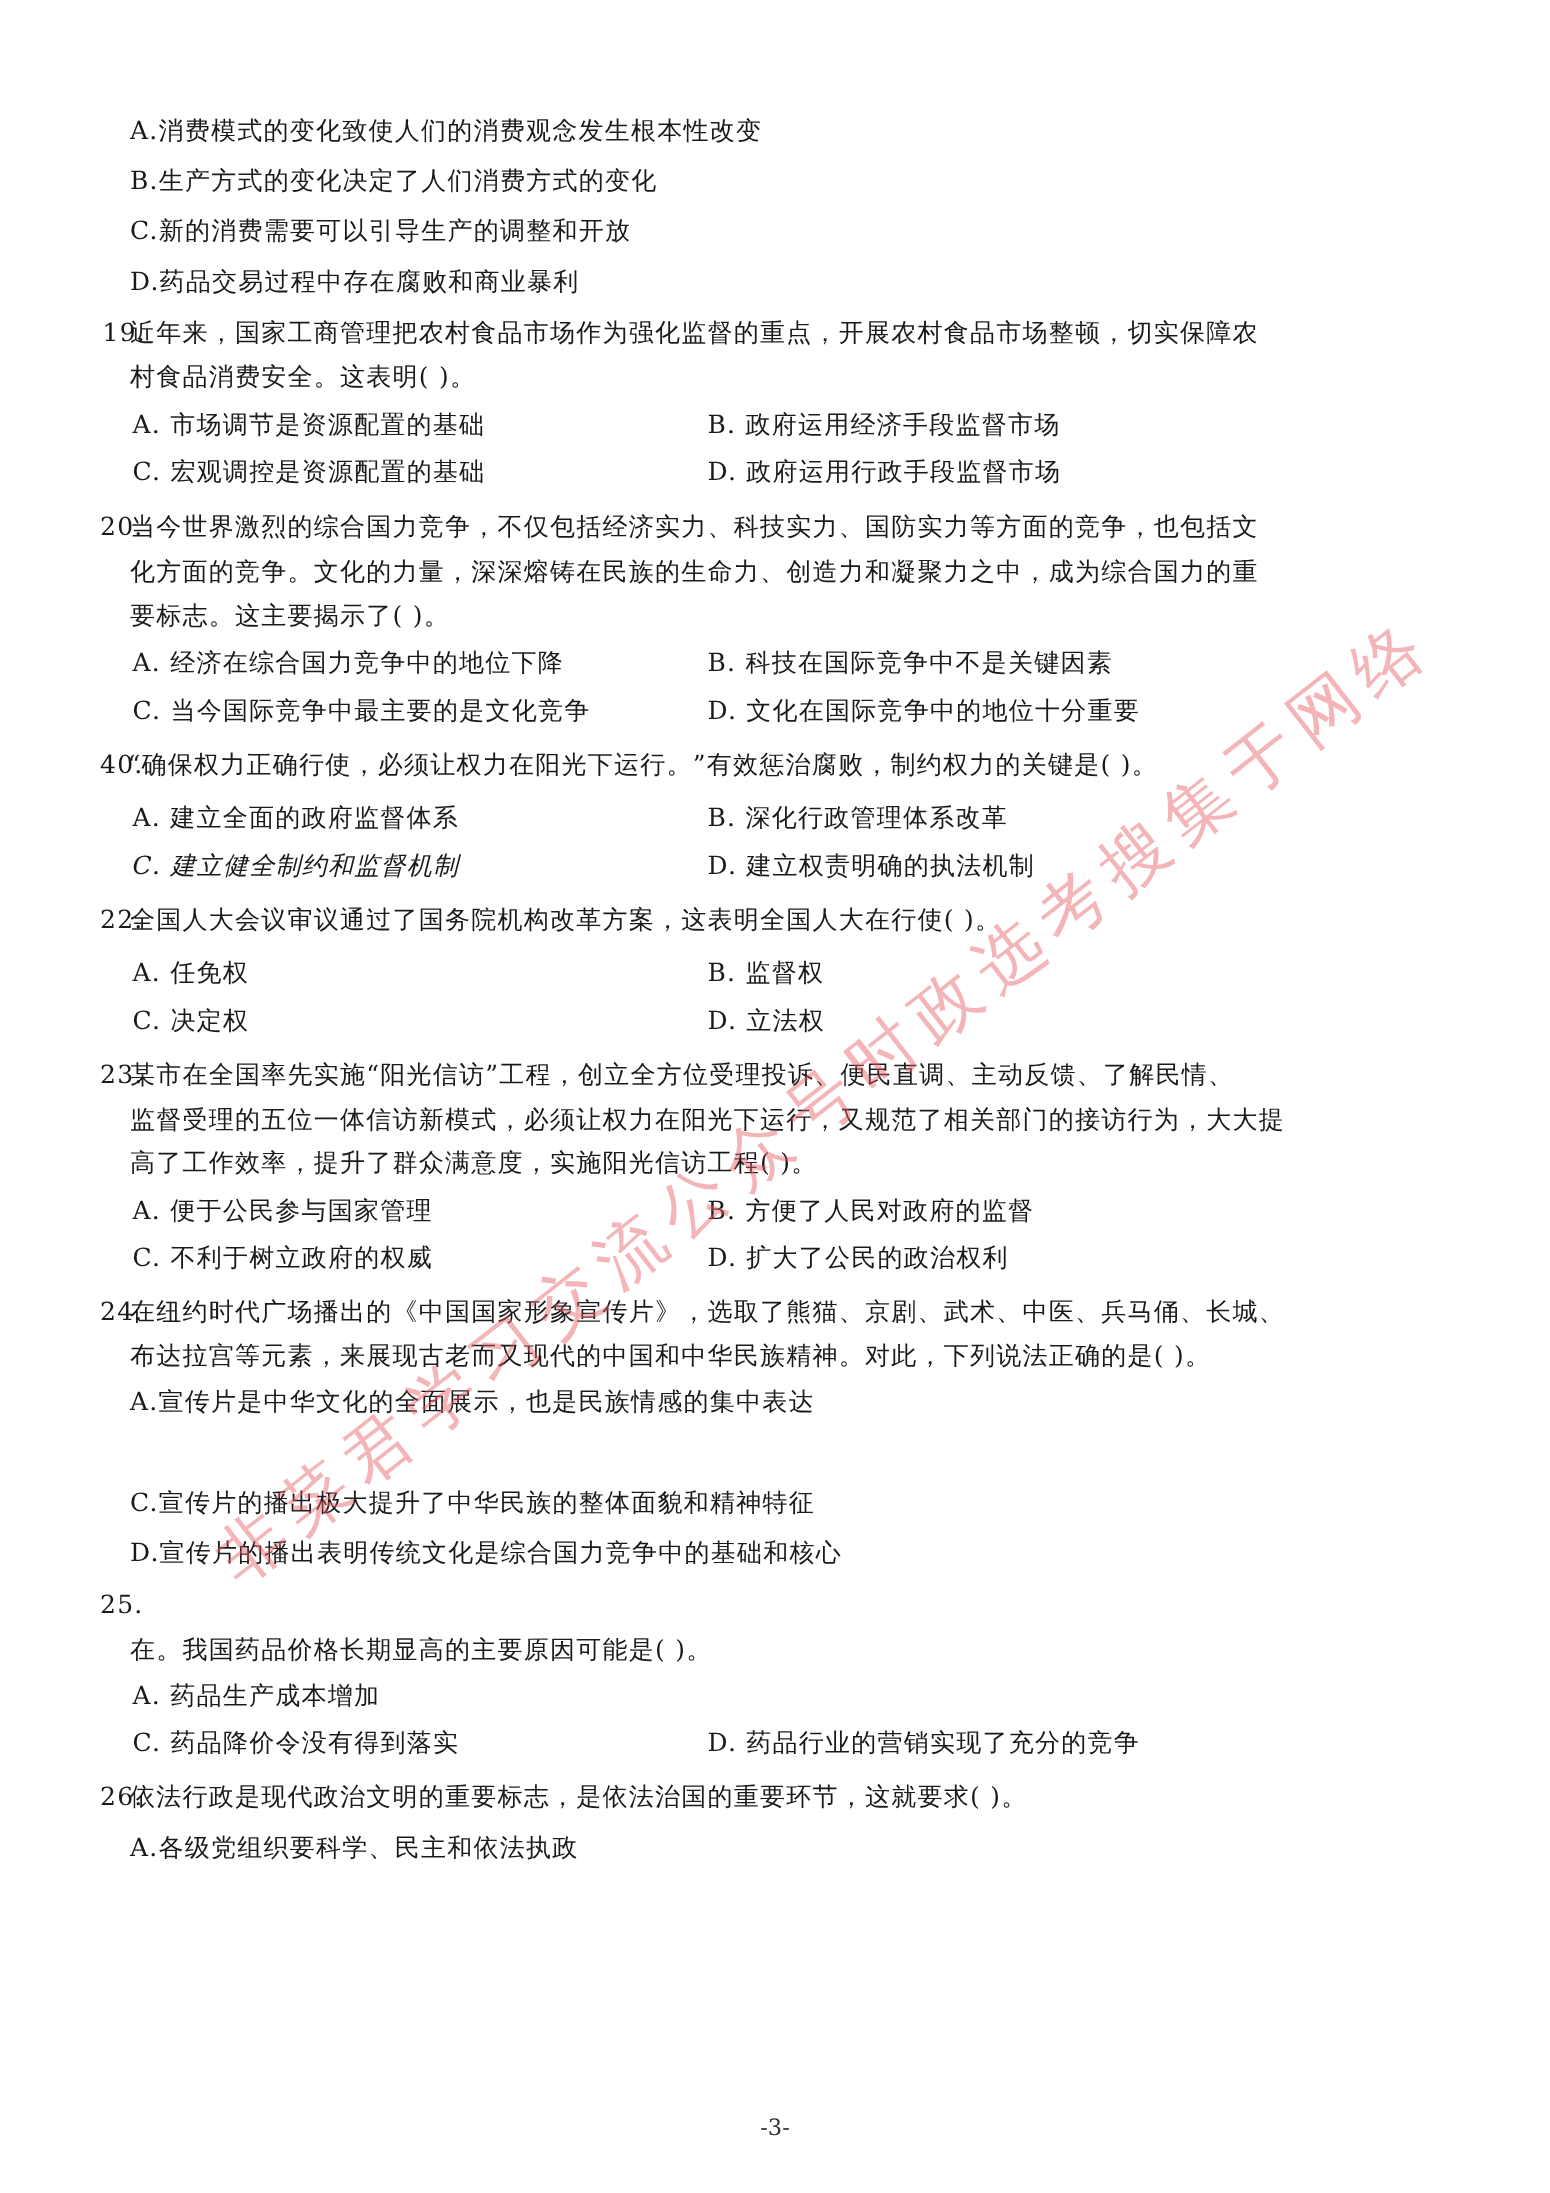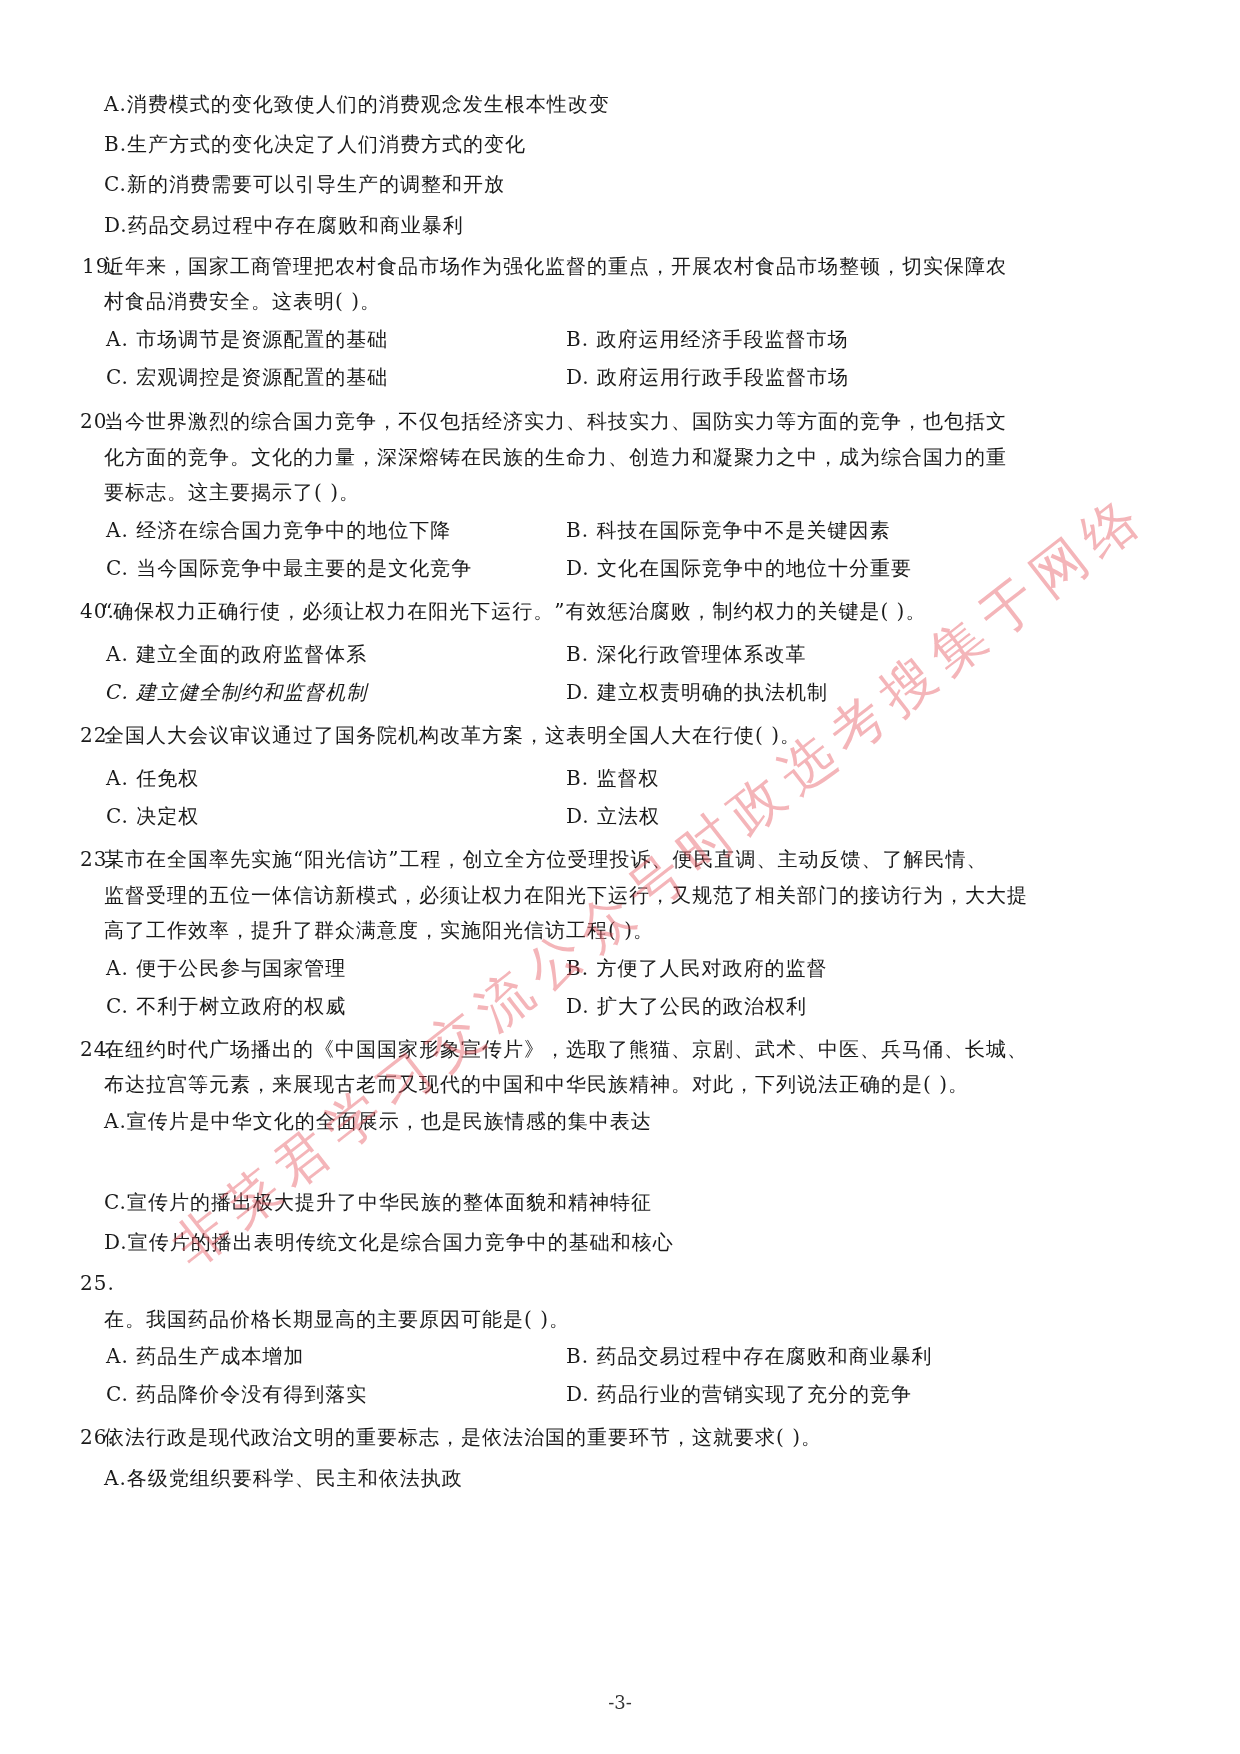--- a/index.html
+++ b/index.html
@@ -79,21 +79,20 @@
   <div class="line" style="left:80px; top:1011px;">24.</div>
   <div class="line" style="left:104px; top:1011px;">在纽约时代广场播出的《中国国家形象宣传片》，选取了熊猫、京剧、武术、中医、兵马俑、长城、</div>
   <div class="line" style="left:104px; top:1046px;">布达拉宫等元素，来展现古老而又现代的中国和中华民族精神。对此，下列说法正确的是( )。</div>
   <div class="line" style="left:104px; top:1083px;">A.宣传片是中华文化的全面展示，也是民族情感的集中表达</div>
   <div class="line" style="left:104px; top:1164px;">C.宣传片的播出极大提升了中华民族的整体面貌和精神特征</div>
   <div class="line" style="left:104px; top:1204px;">D.宣传片的播出表明传统文化是综合国力竞争中的基础和核心</div>
 
   <div class="line" style="left:80px; top:1245px;">25.</div>
   <div class="line" style="left:104px; top:1281px;">在。我国药品价格长期显高的主要原因可能是( )。</div>
   <div class="line" style="left:106px; top:1318px;">A. 药品生产成本增加</div>
-  <div class="line" style="left:566px; top:1318px;">B. 药品交易过程中存在腐败和商业暴利</div>
   <div class="line" style="left:106px; top:1356px;">C. 药品降价令没有得到落实</div>
   <div class="line" style="left:566px; top:1356px;">D. 药品行业的营销实现了充分的竞争</div>
 
   <div class="line" style="left:80px; top:1399px;">26.</div>
   <div class="line" style="left:104px; top:1399px;">依法行政是现代政治文明的重要标志，是依法治国的重要环节，这就要求( )。</div>
   <div class="line" style="left:104px; top:1440px;">A.各级党组织要科学、民主和依法执政</div>
 
   <div class="page-number">-3-</div>
 
   <div class="watermark">非菜君学习交流公众号时政选考搜集于网络</div>

